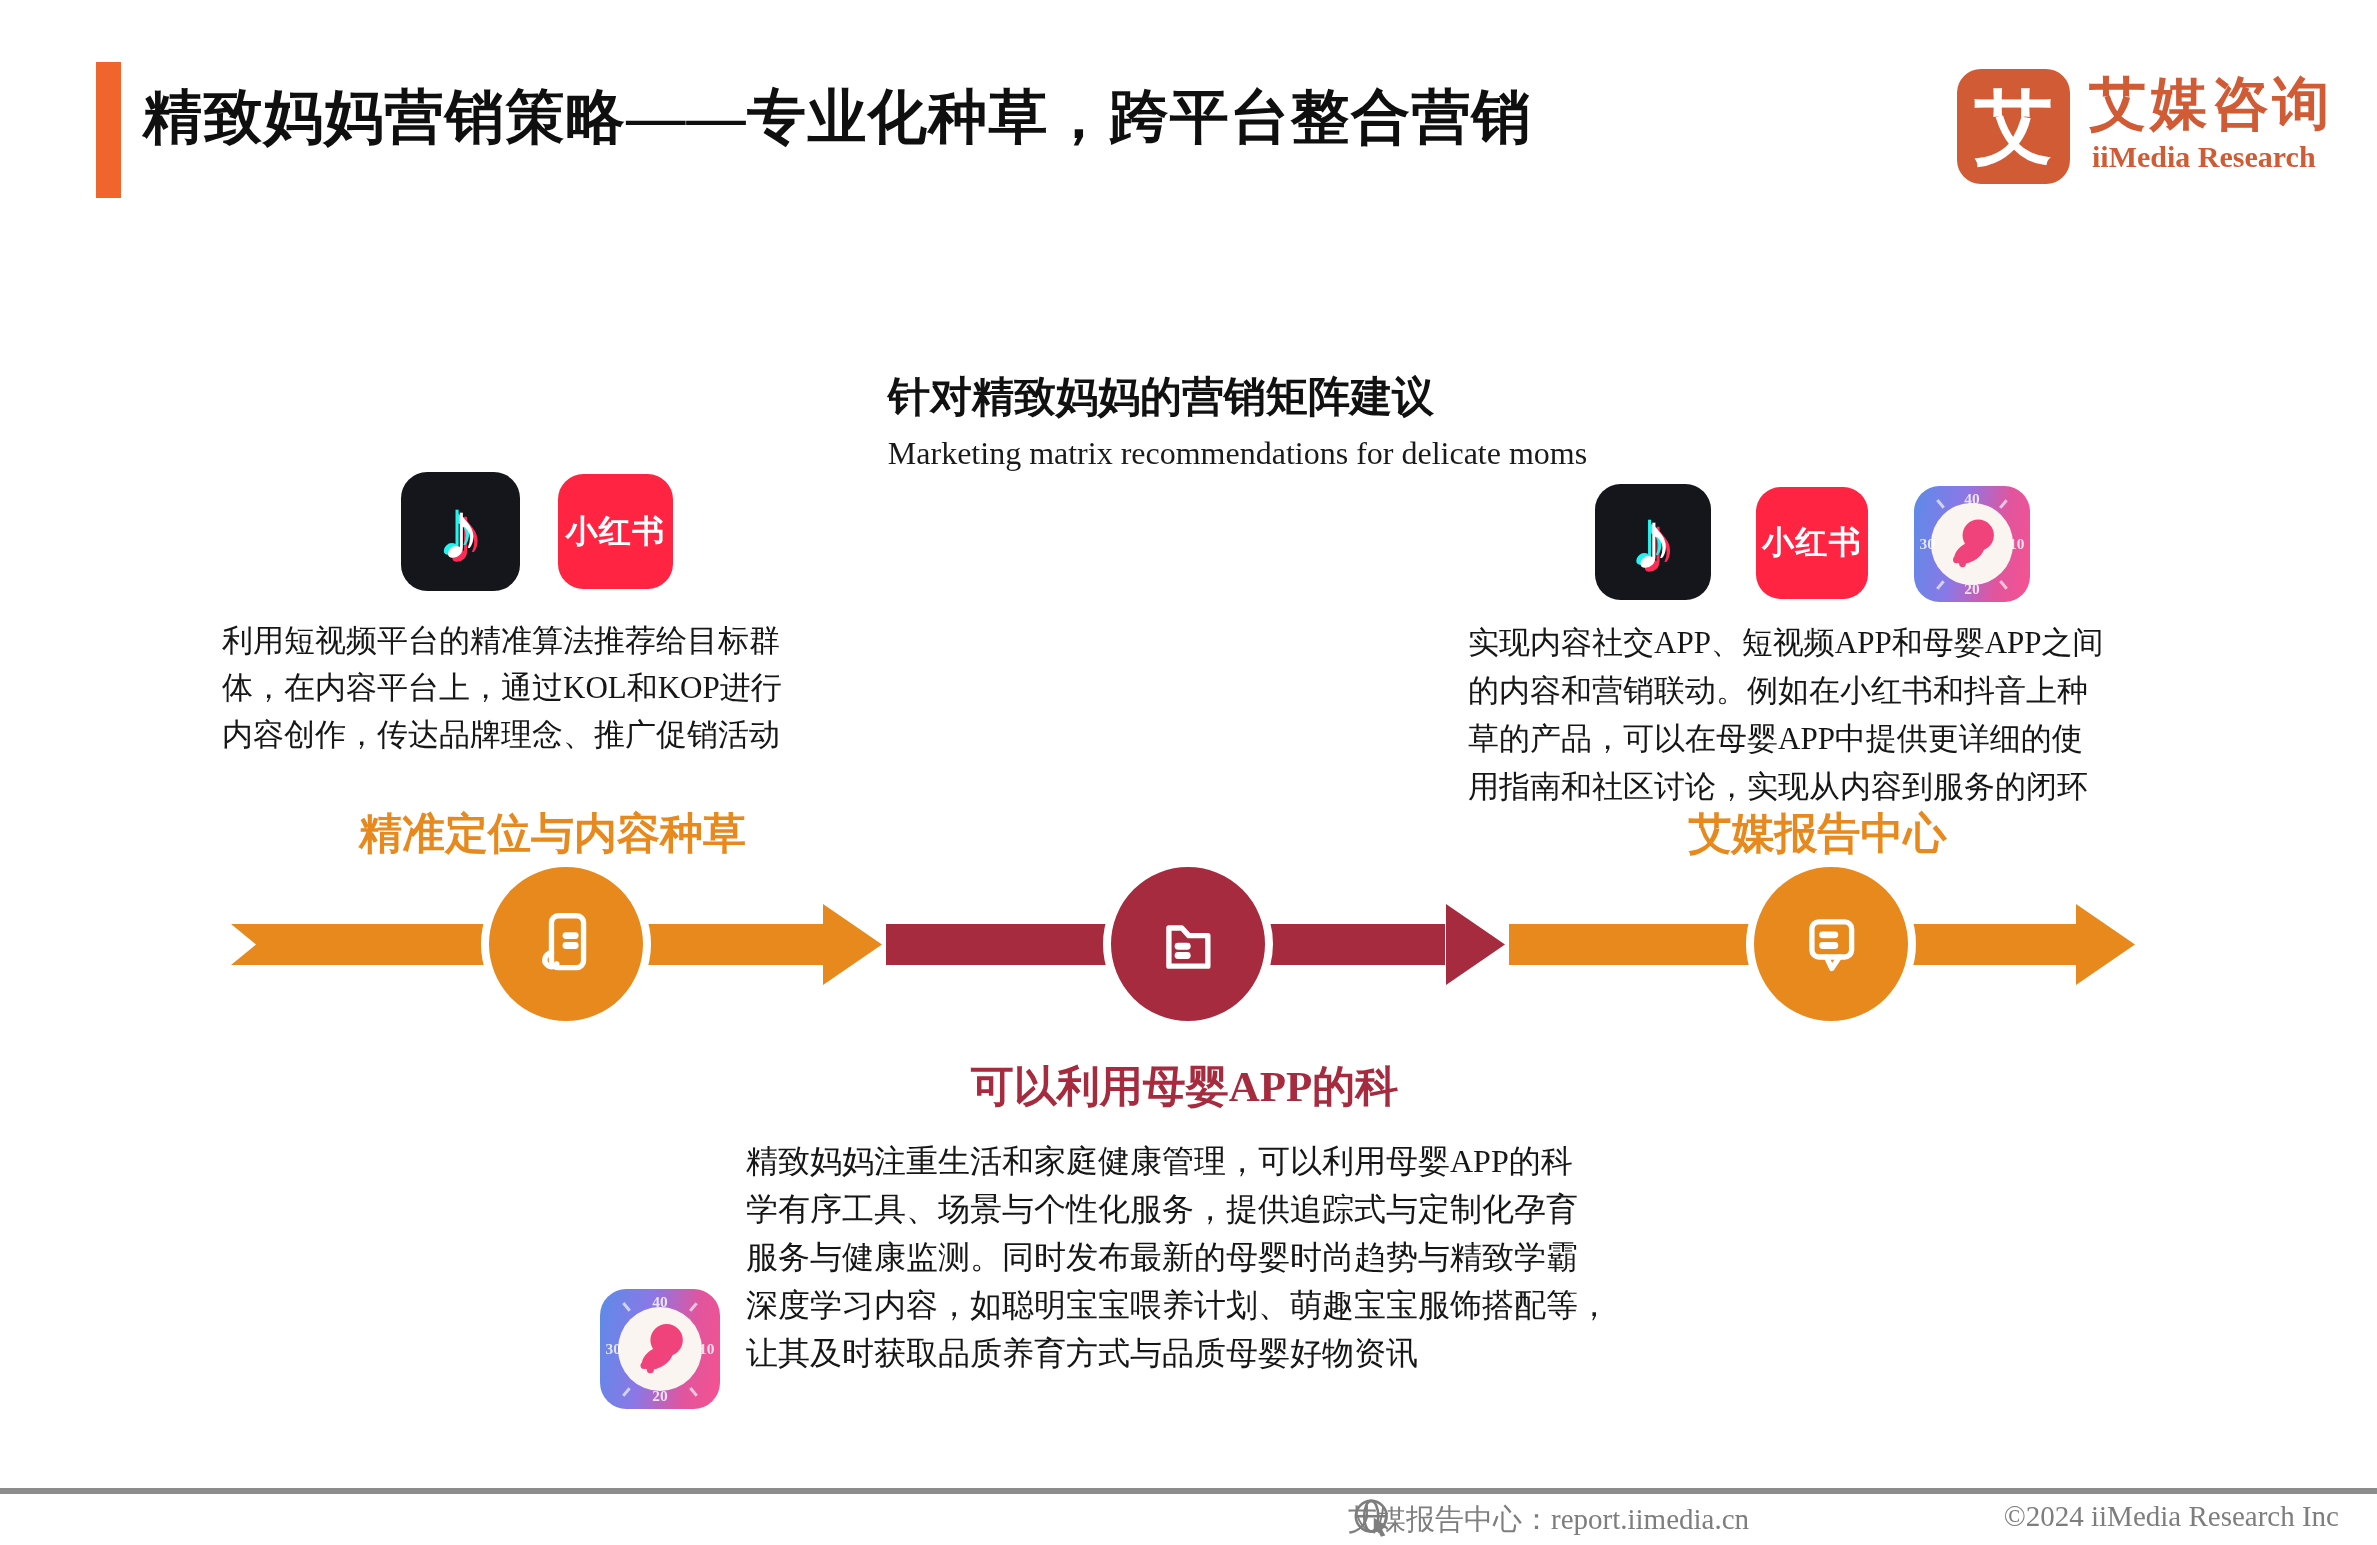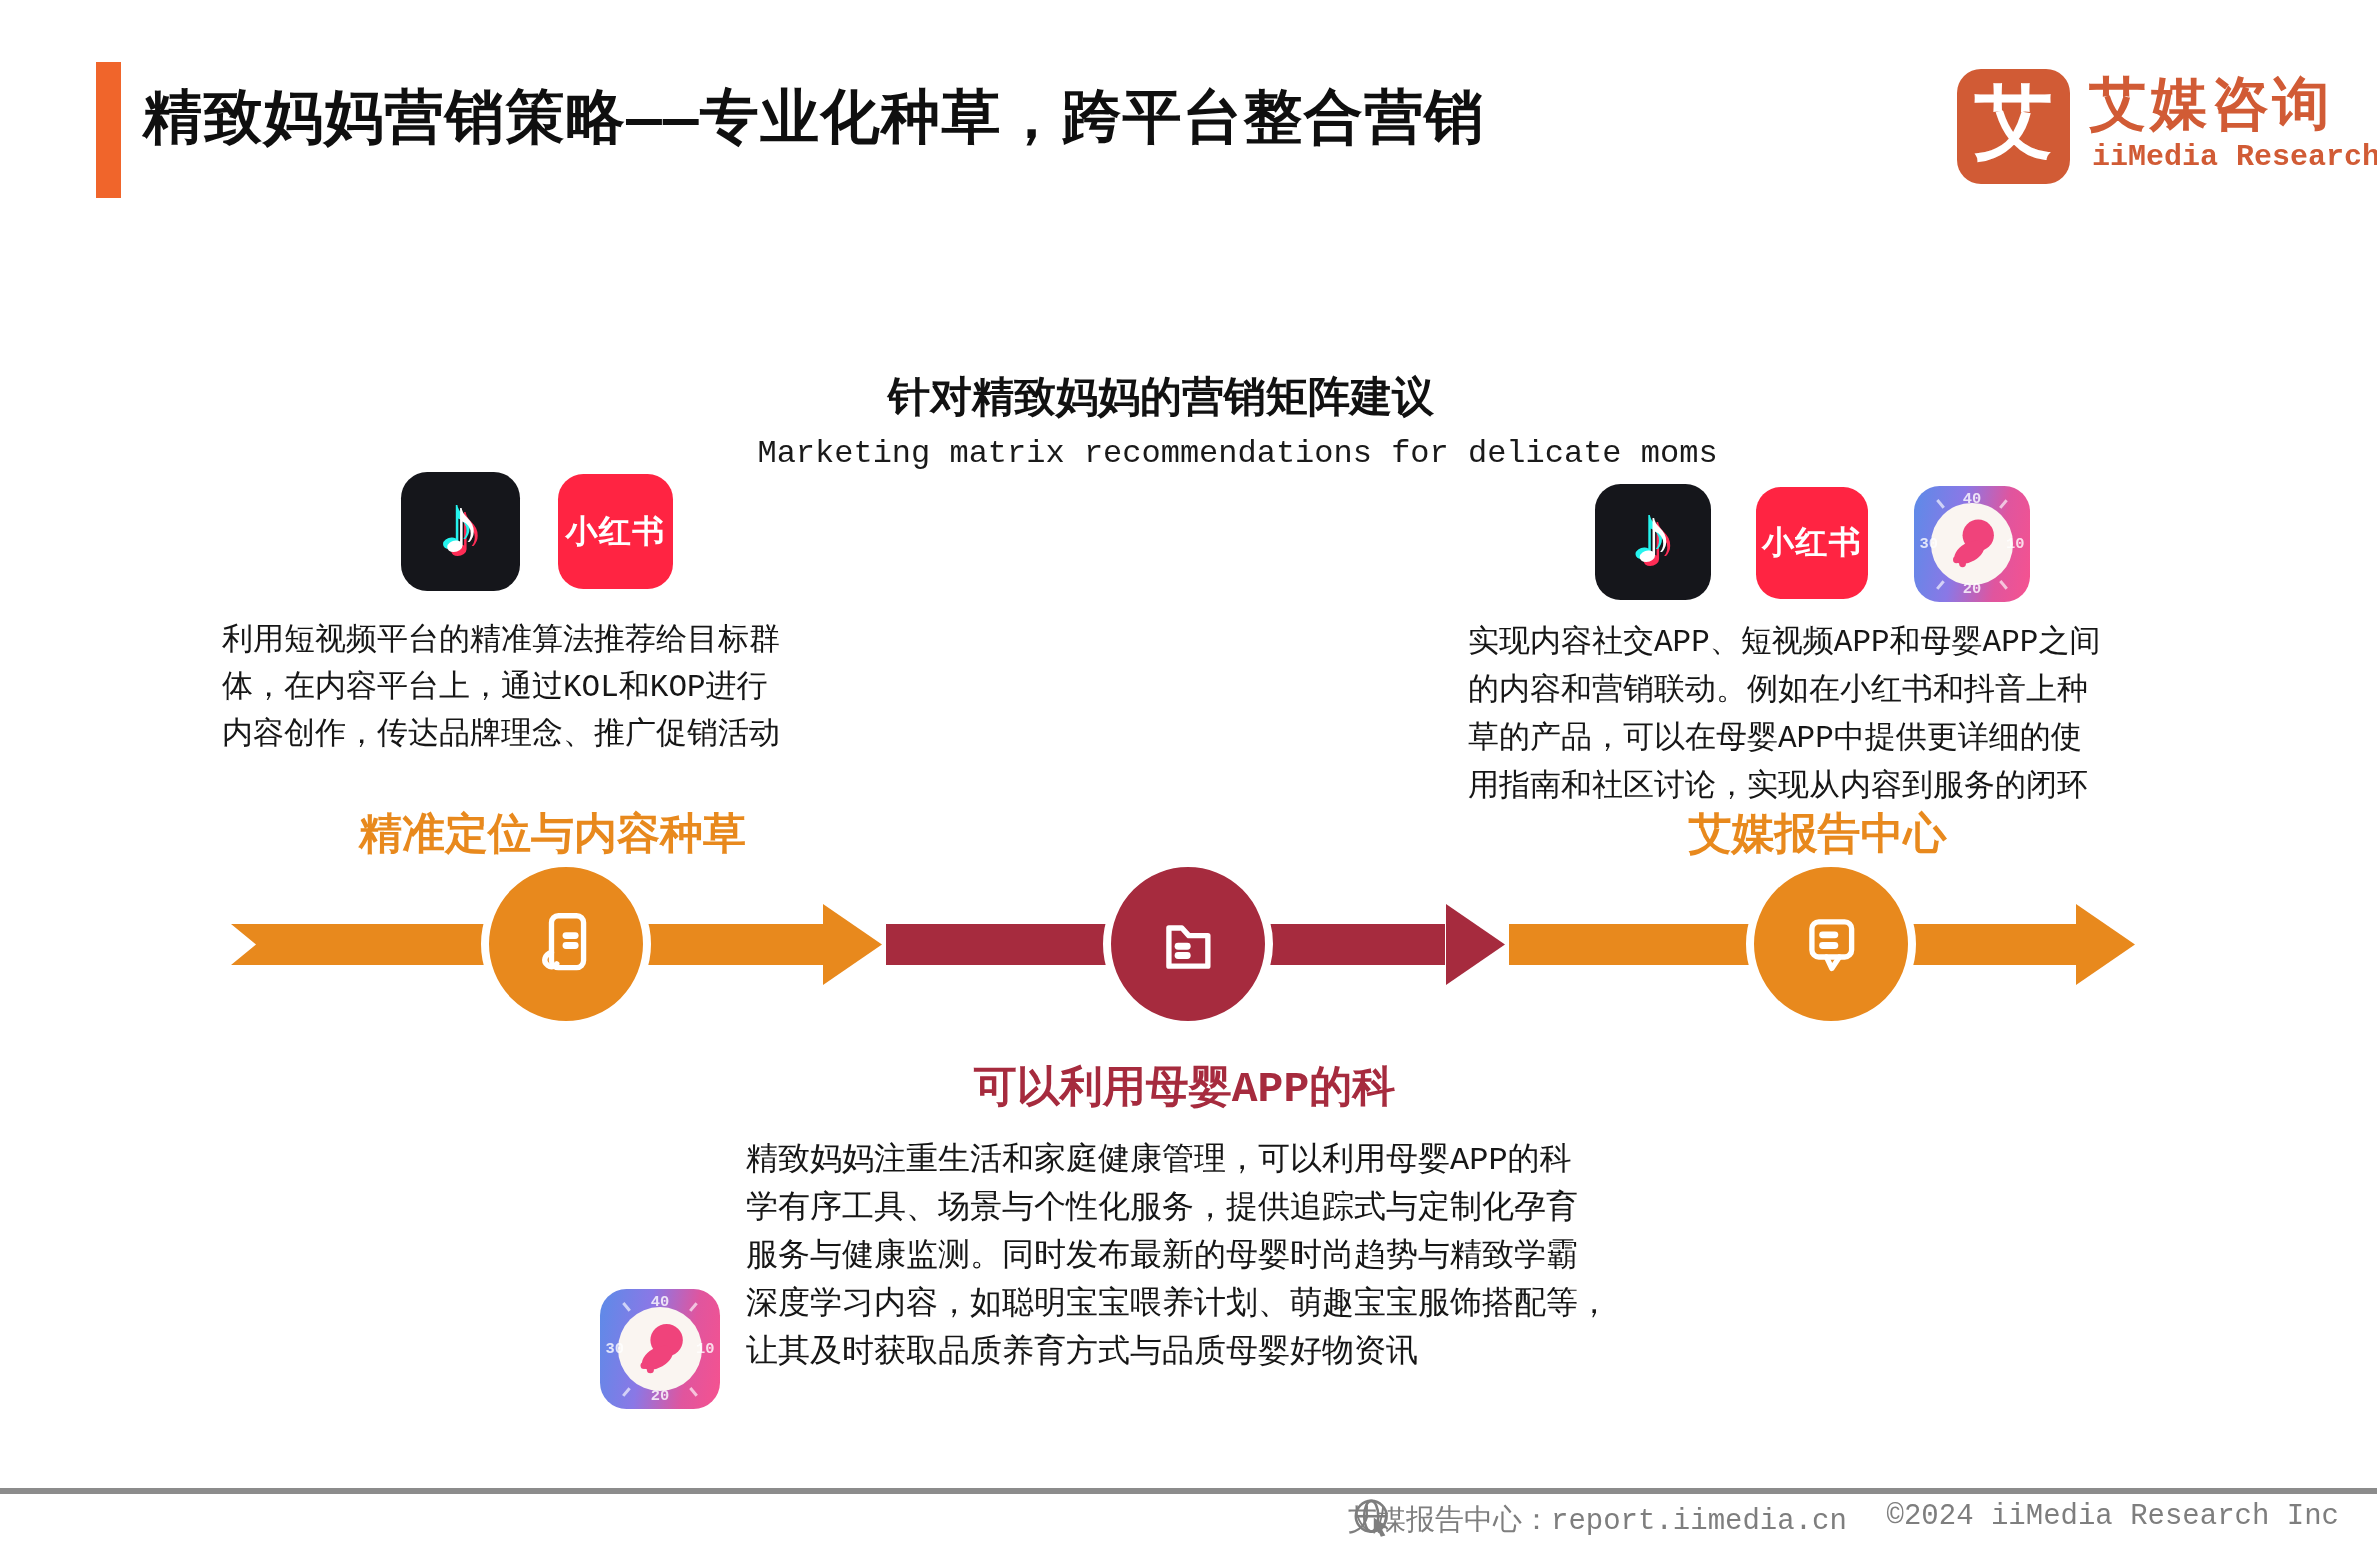--- a/index.html
+++ b/index.html
@@ -1,18 +1,18 @@
 <!DOCTYPE html>
 <html style="font-size:11.2px"><head>
 <meta charset="utf-8">
 <style>
   html,body{margin:0;padding:0;background:#ffffff;}
   #canvas{
     position:relative;width:2377px;height:1546px;background:#ffffff;overflow:hidden;
-    font-family:Liberation Mono, monospace;color:#161616;
+    font-family:Liberation Serif, serif;color:#161616;
   }
   .abs{position:absolute;}
 
   
   .title-bar{left:96px;top:62px;width:24.5px;height:136px;background:#F0652B;}
   .page-title{left:143px;top:78px;width:1678px;font-size:59px;font-weight:700;color:#0f0f0f;letter-spacing:1.4px;white-space:nowrap;}
   .logo-box{left:1957px;top:69px;width:113px;height:115px;background:#D15B35;border-radius:24px;
     display:flex;align-items:center;justify-content:center;}
   .logo-glyph{color:#fff;font-size:78px;font-weight:700;line-height:1;}
   .logo-cn{left:2089px;top:66px;font-size:57px;font-weight:700;color:#D15B35;letter-spacing:4.2px;white-space:nowrap;}

